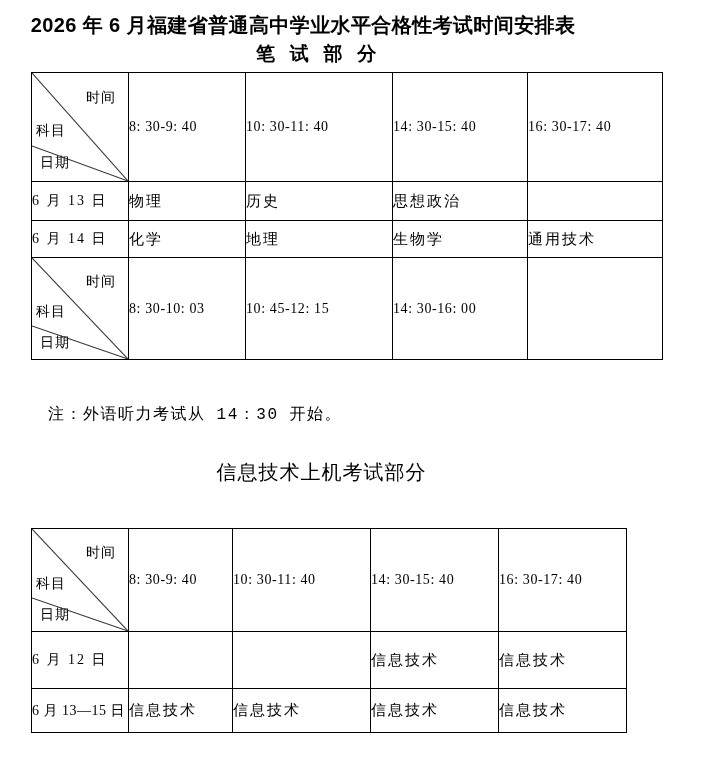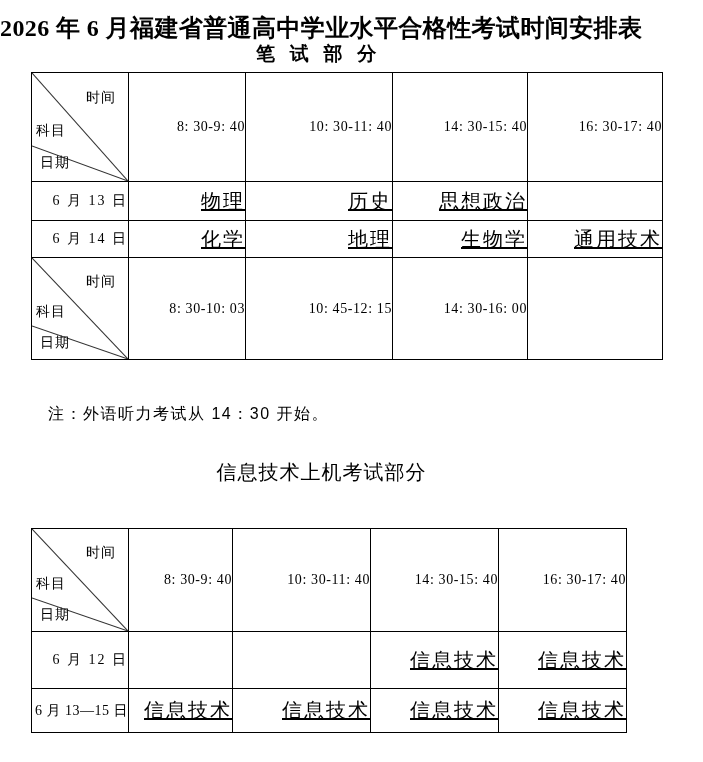--- a/index.html
+++ b/index.html
@@ -16,24 +16,24 @@
     overflow: hidden;
   }
 
   
   .title-main {
     position: absolute;
     left: 0;
     top: 12px;
     width: 606px;
     text-align: center;
-    font-size: 24px;
+    font-size: 20px;
     font-weight: bold;
     letter-spacing: 0.4px;
-    font-family: Liberation Serif, serif;
+    font-family: Liberation Sans, sans-serif;
     white-space: nowrap;
   }
   .title-sub {
     position: absolute;
     left: 0;
     top: 41px;
     width: 637px;
     text-align: center;
     font-size: 19px;
     font-weight: bold;
@@ -52,55 +52,54 @@
     font-family: "DejaVu Sans", "Liberation Sans", sans-serif;
   }
 
   
   .note {
     position: absolute;
     left: 48px;
     top: 404px;
     font-size: 16px;
     letter-spacing: 1.5px;
-    font-family: Liberation Sans, sans-serif;
+    font-family: Liberation Mono, monospace;
     white-space: nowrap;
   }
 
   
   .tbl {
     position: absolute;
     border-collapse: collapse;
     table-layout: fixed;
   }
   .tbl td {
     border: 1px solid #000000;
-    text-align: right;
+    text-align: left;
     vertical-align: middle;
     font-size: 15px;
     font-family: "Liberation Serif", "DejaVu Serif", serif;
     padding: 0;
     letter-spacing: 0.5px;
     white-space: nowrap;
   }
   .tbl td.date-cell {
     letter-spacing: 2px;
     font-size: 14px;
   }
   .tbl td.date-cell.tight {
     letter-spacing: 0.5px;
   }
   .tbl td.time-cell {
     font-size: 14px;
     letter-spacing: 0.6px;
   }
   .tbl td.subj-cell {
-    font-size: 20px;
+    font-size: 15px;
     letter-spacing: 2px;
-    text-decoration: underline;
   }
 
   
   .corner {
     position: relative;
     padding: 0 !important;
     overflow: hidden;
   }
   .corner svg {
     position: absolute;

